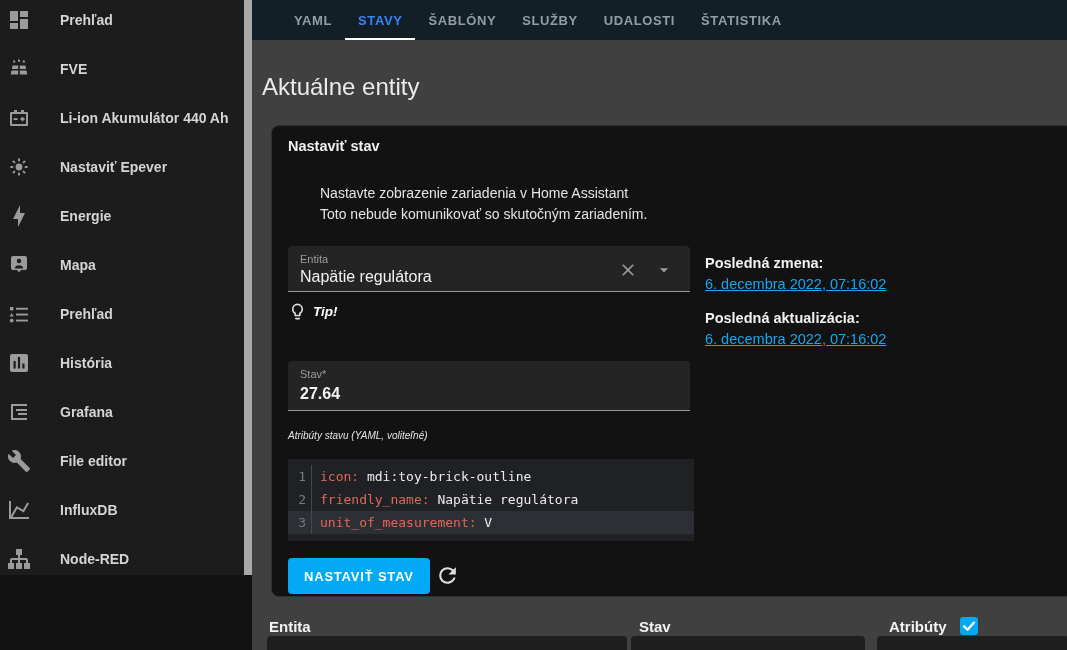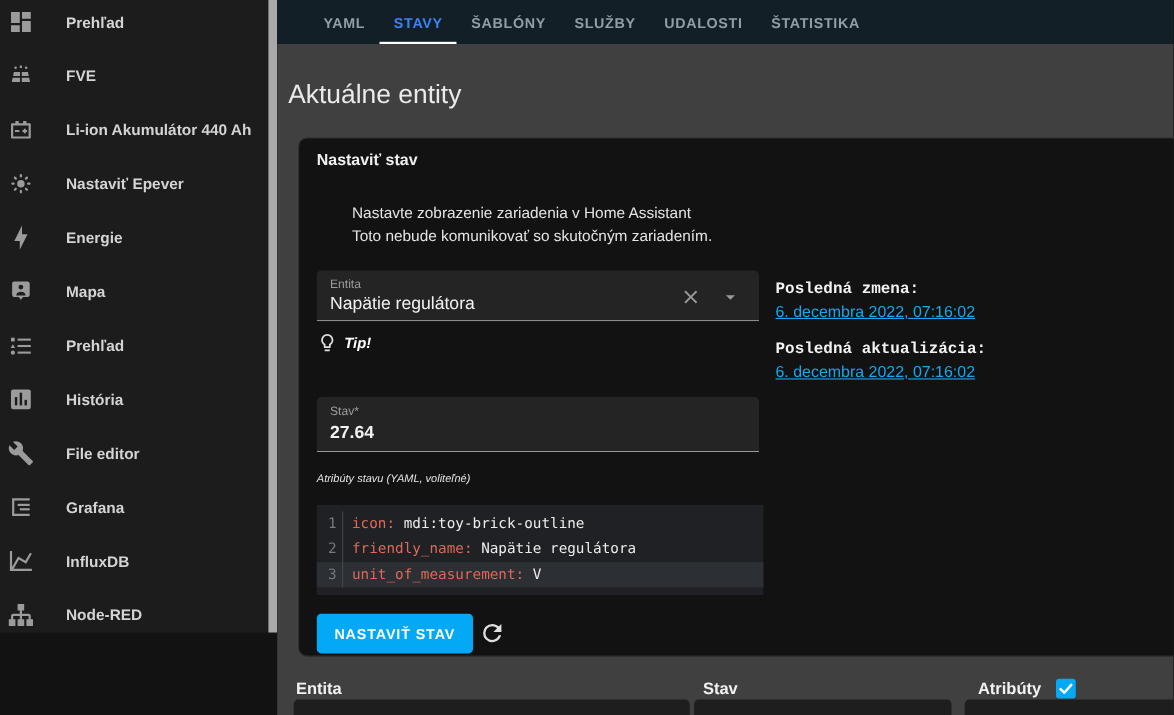--- a/index.html
+++ b/index.html
@@ -62,21 +62,21 @@
   .eval { color:#ececec; white-space:pre; }
 
   
   .set-btn { position:absolute; left:16px; top:432px; height:36px; padding:0 16px; background:#03a9f4;
              border:none; border-radius:4px; color:#ffffff; font-family:"Liberation Sans",sans-serif;
              font-size:13px; font-weight:700; letter-spacing:.8px; cursor:pointer; }
   .refresh-btn { position:absolute; left:163px; top:437px; width:25px; height:25px; color:#dfdfdf; cursor:pointer; }
 
   
   .info-col { position:absolute; left:433px; top:127px; font-size:14.5px; }
-  .info-label { font-weight:700; color:#f2f2f2; line-height:20px;font-family:Liberation Mono, monospace; }
+  .info-label { font-weight:700; color:#f2f2f2; line-height:20px; }
   .info-link { color:#17a7f0; text-decoration:underline; line-height:22px; cursor:pointer; display:inline-block; }
   .info-group + .info-group { margin-top:13px; }
 
   
   .tbl-header { position:absolute; top:578px; font-size:15px; font-weight:700; color:#f2f2f2; }
   .th-entity { left:17px; } .th-state { left:387px; } .th-attrs { left:637px; }
   .attr-checkbox { position:absolute; left:708px; top:577px; width:18px; height:18px; background:#03a9f4;
                    border-radius:3px; color:#ffffff; cursor:pointer; }
   .attr-checkbox svg { width:18px; height:18px; display:block; }
   .filter-box { position:absolute; top:596px; height:20px; background:#1e1e1e; border-radius:4px 4px 0 0; cursor:text; }
@@ -176,35 +176,35 @@
             <rect x="10.9" y="6" width="2.2" height="11.5" fill="#1c1c1c"></rect>
             <rect x="15.3" y="12.5" width="2.2" height="5" fill="#1c1c1c"></rect>
           </svg>
         </span>
         <span class="lbl">História</span>
       </div>
 
       <div class="side-item">
         <span class="icn">
           <svg viewBox="0 0 24 24" fill="currentColor">
-              <path d="M22.7,19L13.6,9.9C14.5,7.6 14,4.9 12.1,3C10.1,1 7.1,0.6 4.7,1.7L9,6L6,9L1.6,4.7C0.4,7.1 0.9,10.1 2.9,12.1C4.8,14 7.5,14.5 9.8,13.6L18.9,22.7C19.3,23.1 19.9,23.1 20.3,22.7L22.6,20.4C23.1,20 23.1,19.3 22.7,19Z"></path>
-            </svg>
-        </span>
-        <span class="lbl">File editor</span>
-      </div>
-
-      <div class="side-item">
-        <span class="icn">
-          <svg viewBox="0 0 24 24" fill="currentColor">
             <path d="M4,4H20V6H6V18H20V20H4V4Z"></path>
             <rect x="9" y="9" width="11" height="2"></rect>
               <rect x="11" y="13" width="9" height="2"></rect>
           </svg>
         </span>
         <span class="lbl">Grafana</span>
+      </div>
+
+      <div class="side-item">
+        <span class="icn">
+          <svg viewBox="0 0 24 24" fill="currentColor">
+              <path d="M22.7,19L13.6,9.9C14.5,7.6 14,4.9 12.1,3C10.1,1 7.1,0.6 4.7,1.7L9,6L6,9L1.6,4.7C0.4,7.1 0.9,10.1 2.9,12.1C4.8,14 7.5,14.5 9.8,13.6L18.9,22.7C19.3,23.1 19.9,23.1 20.3,22.7L22.6,20.4C23.1,20 23.1,19.3 22.7,19Z"></path>
+            </svg>
+        </span>
+        <span class="lbl">File editor</span>
       </div>
 
       <div class="side-item">
         <span class="icn">
           <svg viewBox="0 0 24 24" fill="currentColor">
               <path d="M16,11.78L20.24,4.45L21.97,5.45L16.74,14.5L10.23,10.75L5.46,19H22V21H2V3H4V17.54L9.5,8L16,11.78Z"></path>
             </svg>
         </span>
         <span class="lbl">InfluxDB</span>
       </div>

